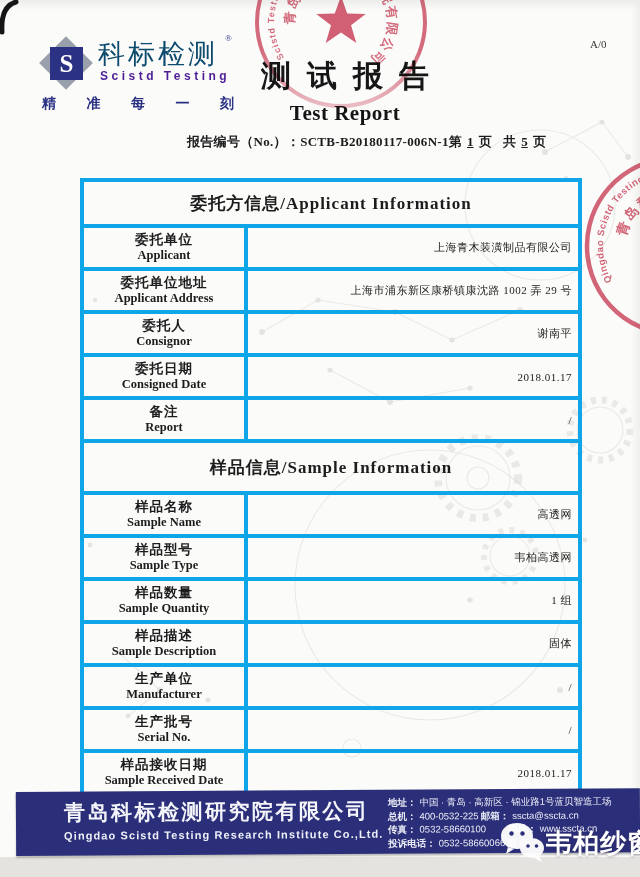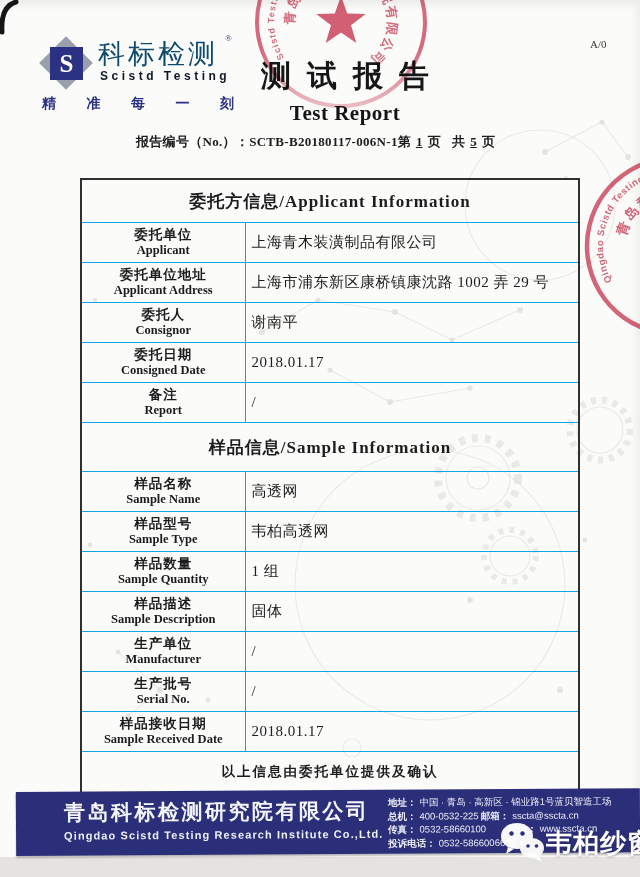--- a/index.html
+++ b/index.html
@@ -10,45 +10,45 @@
       background:linear-gradient(#ecece9,rgba(255,255,255,0) 10px),
                  linear-gradient(270deg,#efefec,rgba(255,255,255,0) 9px);}
   
   .logo{position:absolute;left:40px;top:33px;width:195px;z-index:2;}
   .logo-mark{position:absolute;left:2px;top:6px;width:50px;height:50px;}
   .logo-diamond{position:absolute;left:5px;top:5px;width:38px;height:38px;background:#9aa0ab;transform:rotate(45deg);}
   .logo-square{position:absolute;left:8px;top:8px;width:33px;height:33px;background:#2b3183;display:flex;align-items:center;justify-content:center;
       color:#fff;font-size:25px;font-weight:700;font-family:"Liberation Serif",serif;}
   .logo-cn{position:absolute;left:58px;top:3px;font-size:27px;letter-spacing:3px;color:#0c4a6e;font-weight:500;white-space:nowrap;}
   .logo-reg{position:absolute;left:185px;top:0px;font-size:9px;color:#2b3183;}
-  .logo-en{position:absolute;left:60px;top:36px;font-size:12px;font-weight:700;letter-spacing:3.5px;color:#0f172a;
+  .logo-en{position:absolute;left:60px;top:36px;font-size:12px;font-weight:700;letter-spacing:3.5px;color:#4c1d95;
       font-family:"Liberation Sans","DejaVu Sans",sans-serif;white-space:nowrap;}
   .logo-tag{position:absolute;left:2px;top:62px;width:192px;display:flex;justify-content:space-between;
       font-size:14px;font-weight:700;color:#2b3183;}
   .doc-title{position:absolute;left:0;top:56px;width:690px;text-align:center;z-index:2;}
   .doc-title-cn{font-size:30px;font-weight:700;letter-spacing:16px;text-indent:16px;color:#161616;}
   .doc-title-en{font-size:21px;font-weight:700;margin-top:4px;letter-spacing:.5px;color:#141414;}
   .rev{position:absolute;left:590px;top:38px;font-size:11px;color:#3b3b3b;z-index:2;}
   .corner-mark{position:absolute;left:0;top:0;z-index:3;}
   
-  .meta-line{position:absolute;left:85px;top:133px;width:493px;display:flex;justify-content:center;z-index:2;}
+  .meta-line{position:absolute;left:85px;top:133px;width:493px;display:flex;justify-content:flex-end;z-index:2;}
   .meta-left{font-size:13px;font-weight:600;letter-spacing:.3px;}
   .meta-right{font-size:13px;font-weight:600;margin-right:32px;white-space:nowrap;}
   .meta-right .num{text-decoration:underline;padding:0 2px;font-weight:700;}
   .meta-right .gap{display:inline-block;width:8px;}
   
   table.info{position:absolute;left:80px;top:178px;width:498px;border-collapse:collapse;table-layout:fixed;z-index:2;background:transparent;}
-  table.info td{border:1px solid #0ea5e9;padding:2px 6px;vertical-align:middle;}
+  table.info td{border:4px solid #0ea5e9;padding:2px 6px;vertical-align:middle;}
   table.info{border:2px solid #303030;}
   td.sec{height:38px;text-align:center;font-size:17px;font-weight:700;letter-spacing:1px;}
   td.sec2{height:44px;}
   td.lab{width:164px;text-align:center;height:35px;}
   .lab-cn{display:block;font-size:13.5px;font-weight:700;letter-spacing:1px;line-height:16px;}
   .lab-en{display:block;font-size:12.5px;font-weight:700;line-height:15px;}
-  td.val{text-align:left;font-size:15px;letter-spacing:.5px;}
+  td.val{text-align:right;font-size:11px;letter-spacing:.5px;}
   td.note{height:36px;text-align:center;font-size:13.5px;font-weight:700;letter-spacing:2px;}
   
   .stamp{position:absolute;z-index:4;mix-blend-mode:multiply;pointer-events:none;}
   .stamp text{fill:#cf4d63;}
   
   .decor{position:absolute;left:0;top:0;z-index:0;pointer-events:none;}
   
   .footer-band{position:absolute;left:16px;top:792px;width:624px;height:64px;background:#2b2e78;z-index:5;
       transform:rotate(-0.35deg);transform-origin:left center;box-shadow:0 2px 2px rgba(60,60,60,.35);}
   .f-company-cn{position:absolute;left:48px;top:7px;font-size:21px;font-weight:700;letter-spacing:2.5px;color:#f4f5fa;white-space:nowrap;}

